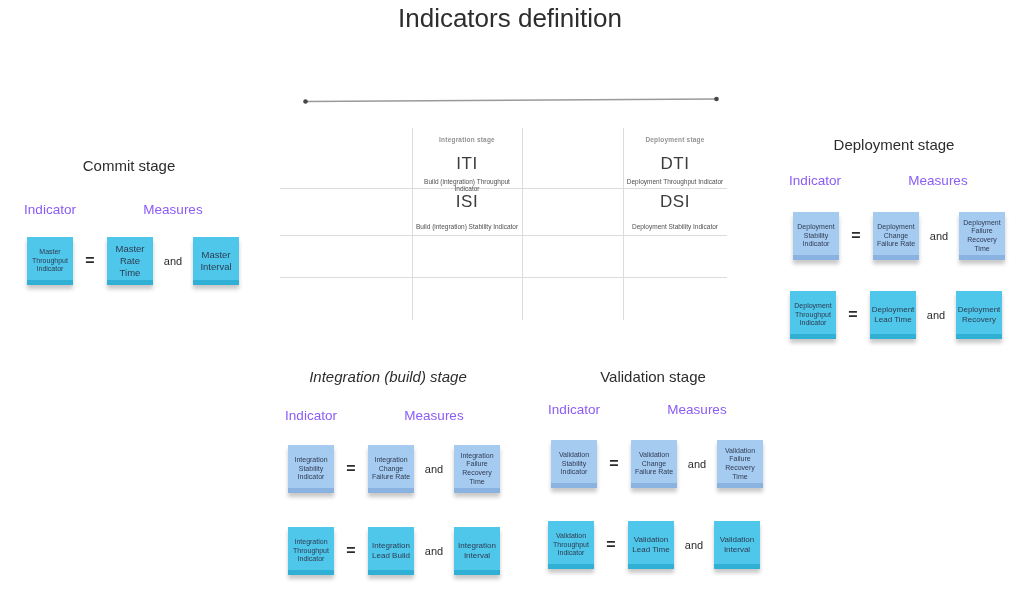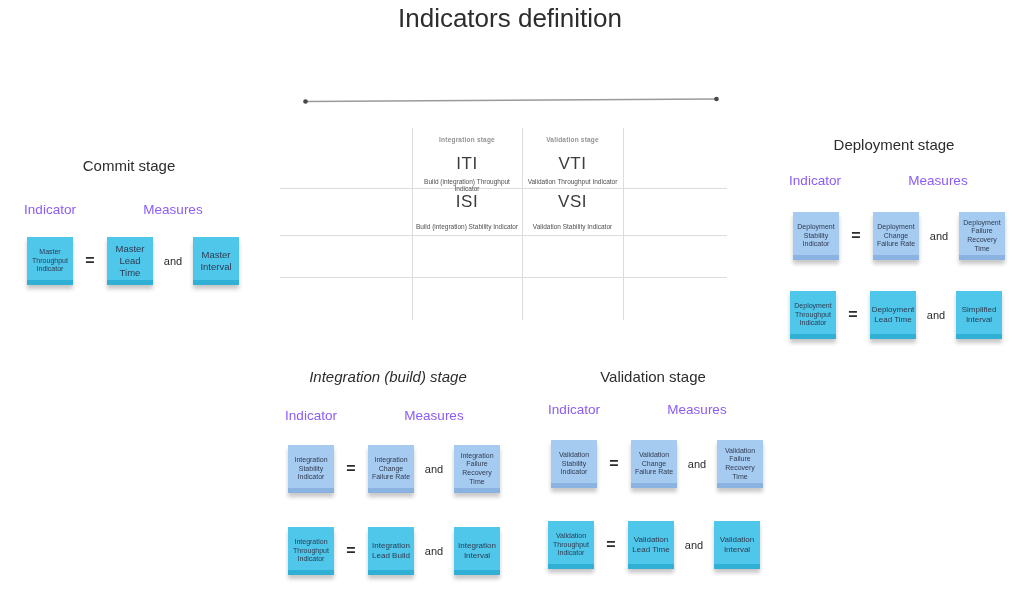--- a/index.html
+++ b/index.html
@@ -69,37 +69,37 @@
     <div class="hline" style="top:107px;"></div>
     <div class="hline" style="top:149px;"></div>
 
     <div class="tcol" style="left:132px; width:110px;">
       <div class="stage-lbl">Integration stage</div>
       <div class="acr r1">ITI</div>
       <div class="acr-name r1">Build (integration) Throughput Indicator</div>
       <div class="acr r2">ISI</div>
       <div class="acr-name r2">Build (integration) Stability Indicator</div>
     </div>
-    <div class="tcol" style="left:242px; width:101px;">
-      <div class="stage-lbl">Validation stage</div>
-      <div class="acr r1">VTI</div>
-      <div class="acr-name r1">Validation Throughput Indicator</div>
-      <div class="acr r2">VSI</div>
-      <div class="acr-name r2">Validation Stability Indicator</div>
+    <div class="tcol" style="left:343px; width:104px;">
+      <div class="stage-lbl">Deployment stage</div>
+      <div class="acr r1">DTI</div>
+      <div class="acr-name r1">Deployment Throughput Indicator</div>
+      <div class="acr r2">DSI</div>
+      <div class="acr-name r2">Deployment Stability Indicator</div>
     </div>
   </div>
 
   <section class="group" style="left:10px; top:157px;">
     <h2 class="group-title" style="left:119px;">Commit stage</h2>
     <div class="col-label" style="left:40px; top:45px;">Indicator</div>
     <div class="col-label" style="left:163px; top:45px;">Measures</div>
     <div class="equation" style="left:17px; top:80px;">
       <div class="sticky cyan txt-s">Master Throughput Indicator</div>
       <div class="connector equals">=</div>
-      <div class="sticky cyan txt-l">Master Lead Time</div>
+      <div class="sticky cyan txt-l">Master Rate Time</div>
       <div class="connector and">and</div>
       <div class="sticky cyan txt-l">Master Interval</div>
     </div>
   </section>
 
   <section class="group" style="left:278px; top:368px;">
     <h2 class="group-title" style="left:110px;font-style:italic;">Integration (build) stage</h2>
     <div class="col-label" style="left:33px; top:40px;">Indicator</div>
     <div class="col-label" style="left:156px; top:40px;">Measures</div>
     <div class="equation" style="left:10px; top:77px;">
@@ -147,17 +147,17 @@
       <div class="connector equals">=</div>
       <div class="sticky blue txt-s">Deployment Change Failure Rate</div>
       <div class="connector and">and</div>
       <div class="sticky blue txt-s">Deployment Failure Recovery Time</div>
     </div>
     <div class="equation" style="left:8px; top:155px;">
       <div class="sticky cyan txt-s">Deployment Throughput Indicator</div>
       <div class="connector equals">=</div>
       <div class="sticky cyan txt-m">Deployment Lead Time</div>
       <div class="connector and">and</div>
-      <div class="sticky cyan txt-m">Simplified Interval</div>
+      <div class="sticky cyan txt-m">Deployment Recovery</div>
     </div>
   </section>
 
 </div>
 
 </body></html>

